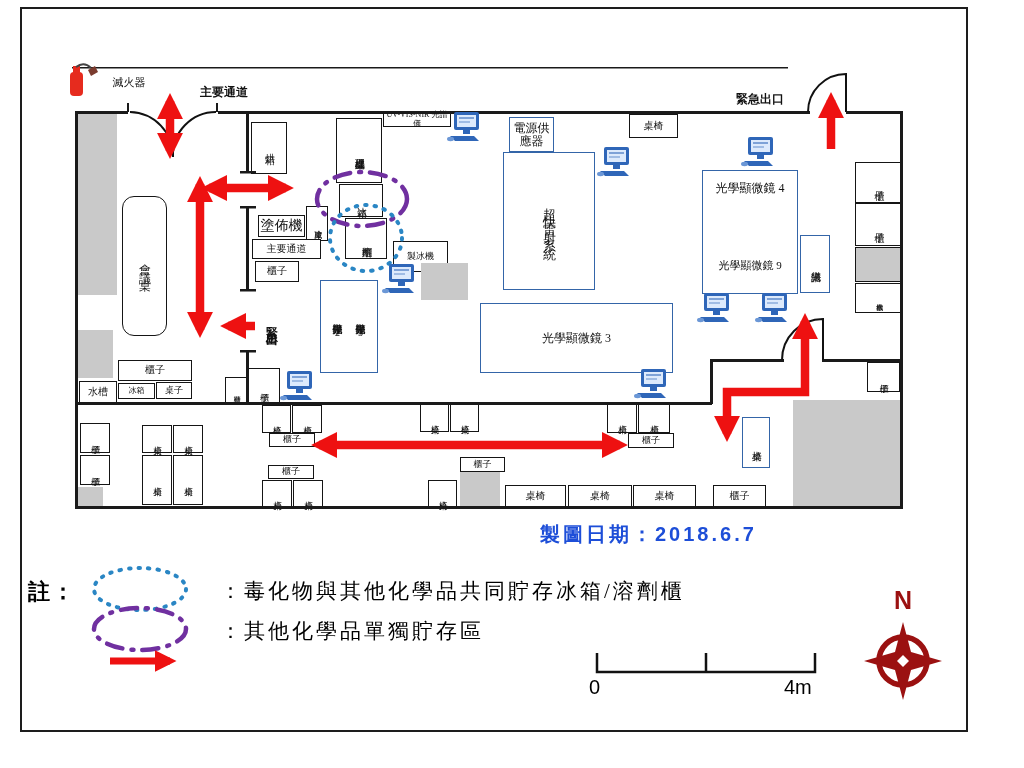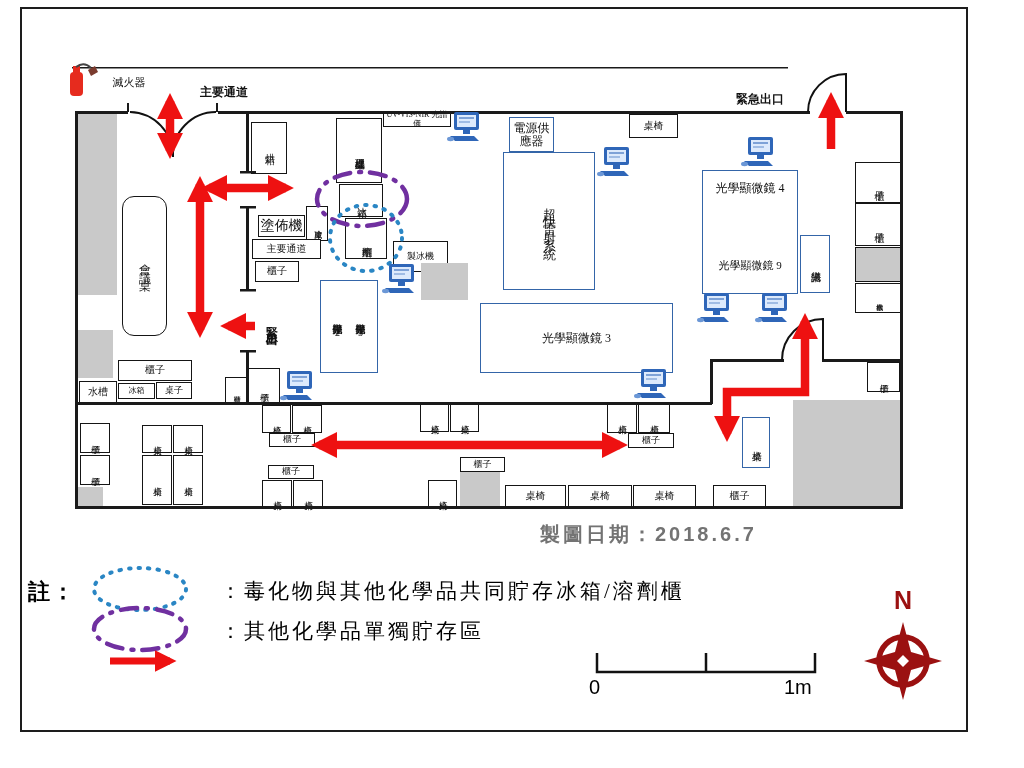--- a/index.html
+++ b/index.html
@@ -16,21 +16,21 @@
   .k-r{border:1.6px solid #151515;}
   .k-b{border:1.8px solid #3465a8;}
   .k-g{border:1.4px solid #151515;background:#c9c9c9;}
   .k-gs{border:none;background:#c9c9c9;}
   .k-p{border:none;background:transparent;z-index:6;}
   .v{writing-mode:vertical-rl;text-orientation:upright;}
   .rd{border-radius:12px;}
   #overlay{position:absolute;left:0;top:0;width:1024px;height:768px;z-index:5;pointer-events:none;}
   .computer{position:absolute;width:36px;height:30px;z-index:6;}
   .date{position:absolute;left:540px;top:521px;font-family:"Liberation Sans",sans-serif;
-        font-size:20px;font-weight:600;letter-spacing:3px;color:#737373;}
+        font-size:20px;font-weight:600;letter-spacing:3px;color:#1d4ed8;}
   .legend-note{position:absolute;left:28px;top:577px;font-family:"Liberation Serif",serif;
         font-size:22px;font-weight:600;letter-spacing:2px;}
   .lg{position:absolute;left:220px;font-family:"Liberation Serif",serif;font-size:21px;
       font-weight:500;letter-spacing:3px;color:#000;}
   .t0{top:577px;} .t1{top:617px;} .t2{top:649px;}
   .s-lab{position:absolute;font-family:"Liberation Sans",sans-serif;font-size:20px;font-weight:500;color:#000;}
   .s0{left:589px;top:676px;} .s4{left:784px;top:676px;}
   .nlab{position:absolute;left:883px;top:586px;width:40px;text-align:center;
         font-family:"Liberation Sans",sans-serif;font-size:25px;font-weight:800;color:#9b1111;}
 </style>
@@ -233,15 +233,15 @@
         <rect x="9" y="4" width="7" height="7" fill="#e62b1e"></rect>
         <path d="M12,5 Q20,-1 27,6" stroke="#444" fill="none" stroke-width="2"></path>
         <path d="M24,8 L31,4 L34,10 L27,14 Z" fill="#7a3b2e"></path>
       </g>
     </svg>
   <div class="date">製圖日期：2018.6.7</div>
   <div class="legend-note">註：</div>
   <div class="lg t1">：其他化學品單獨貯存區</div>
   <div class="lg t0">：毒化物與其他化學品共同貯存冰箱/溶劑櫃</div>
   <div class="s-lab s0">0</div>
-  <div class="s-lab s4">1m</div>
+  <div class="s-lab s4">4m</div>
   <div class="nlab">N</div>
 </div>
 
 </body></html>

